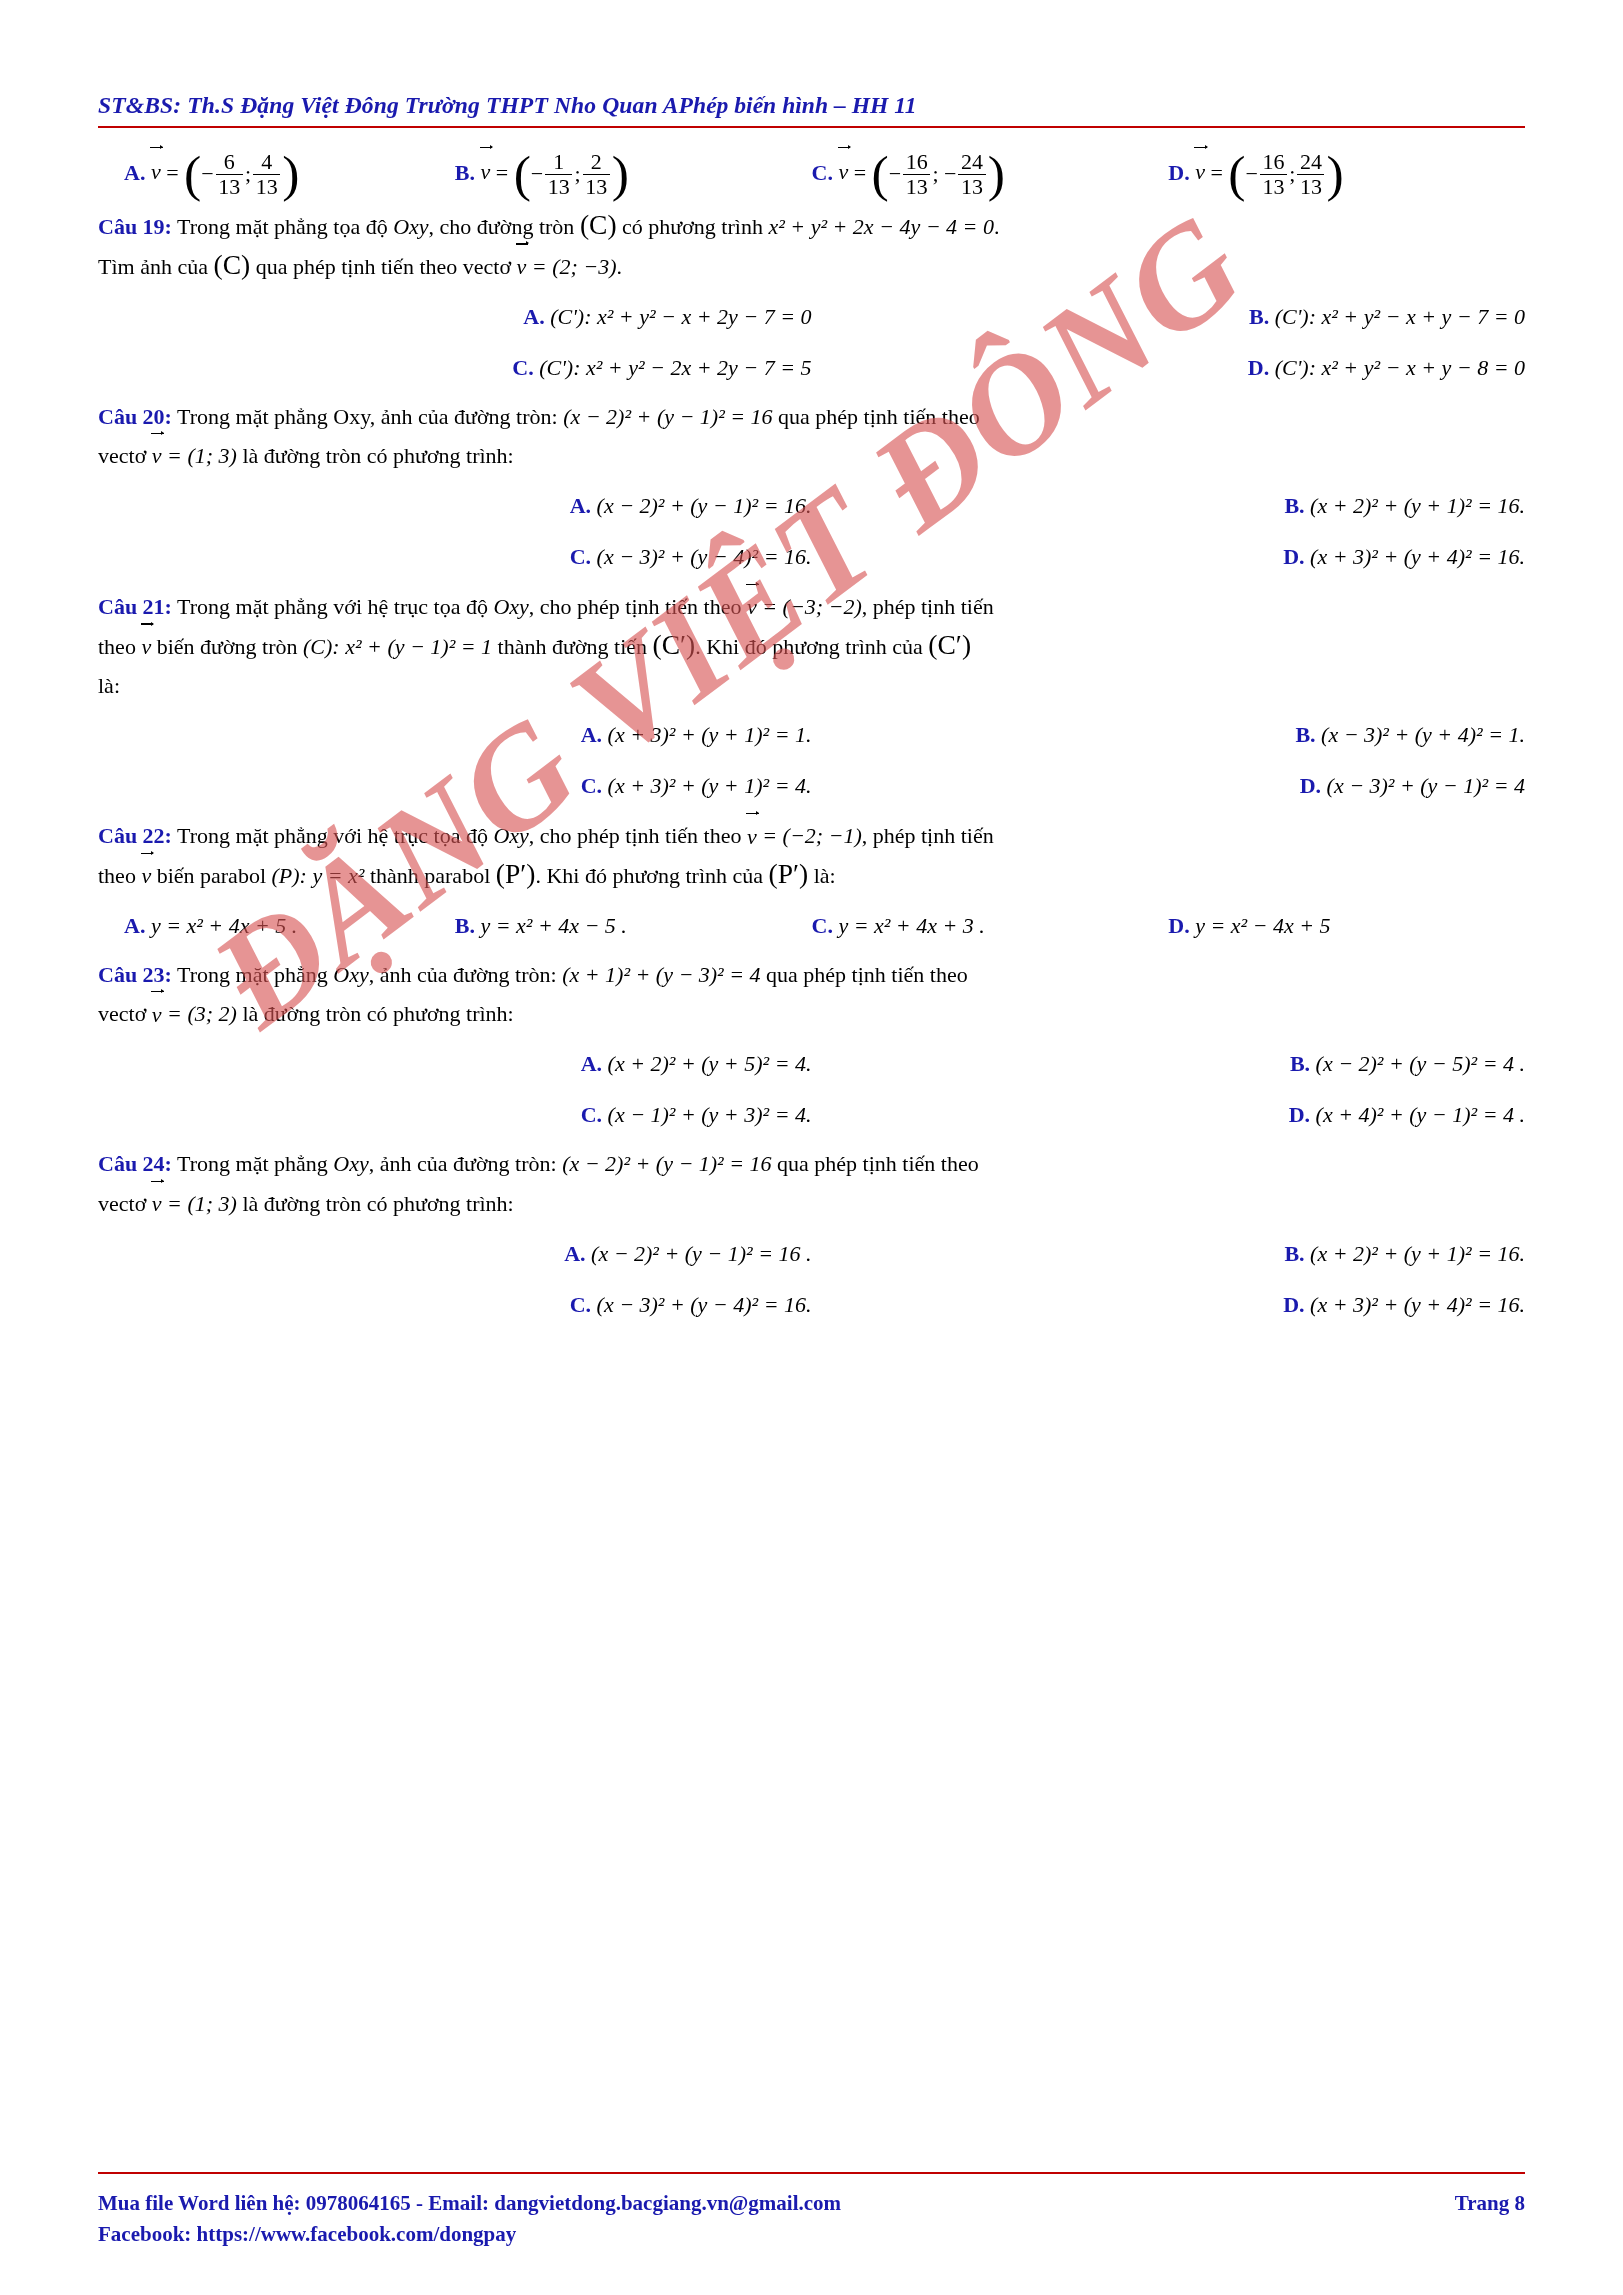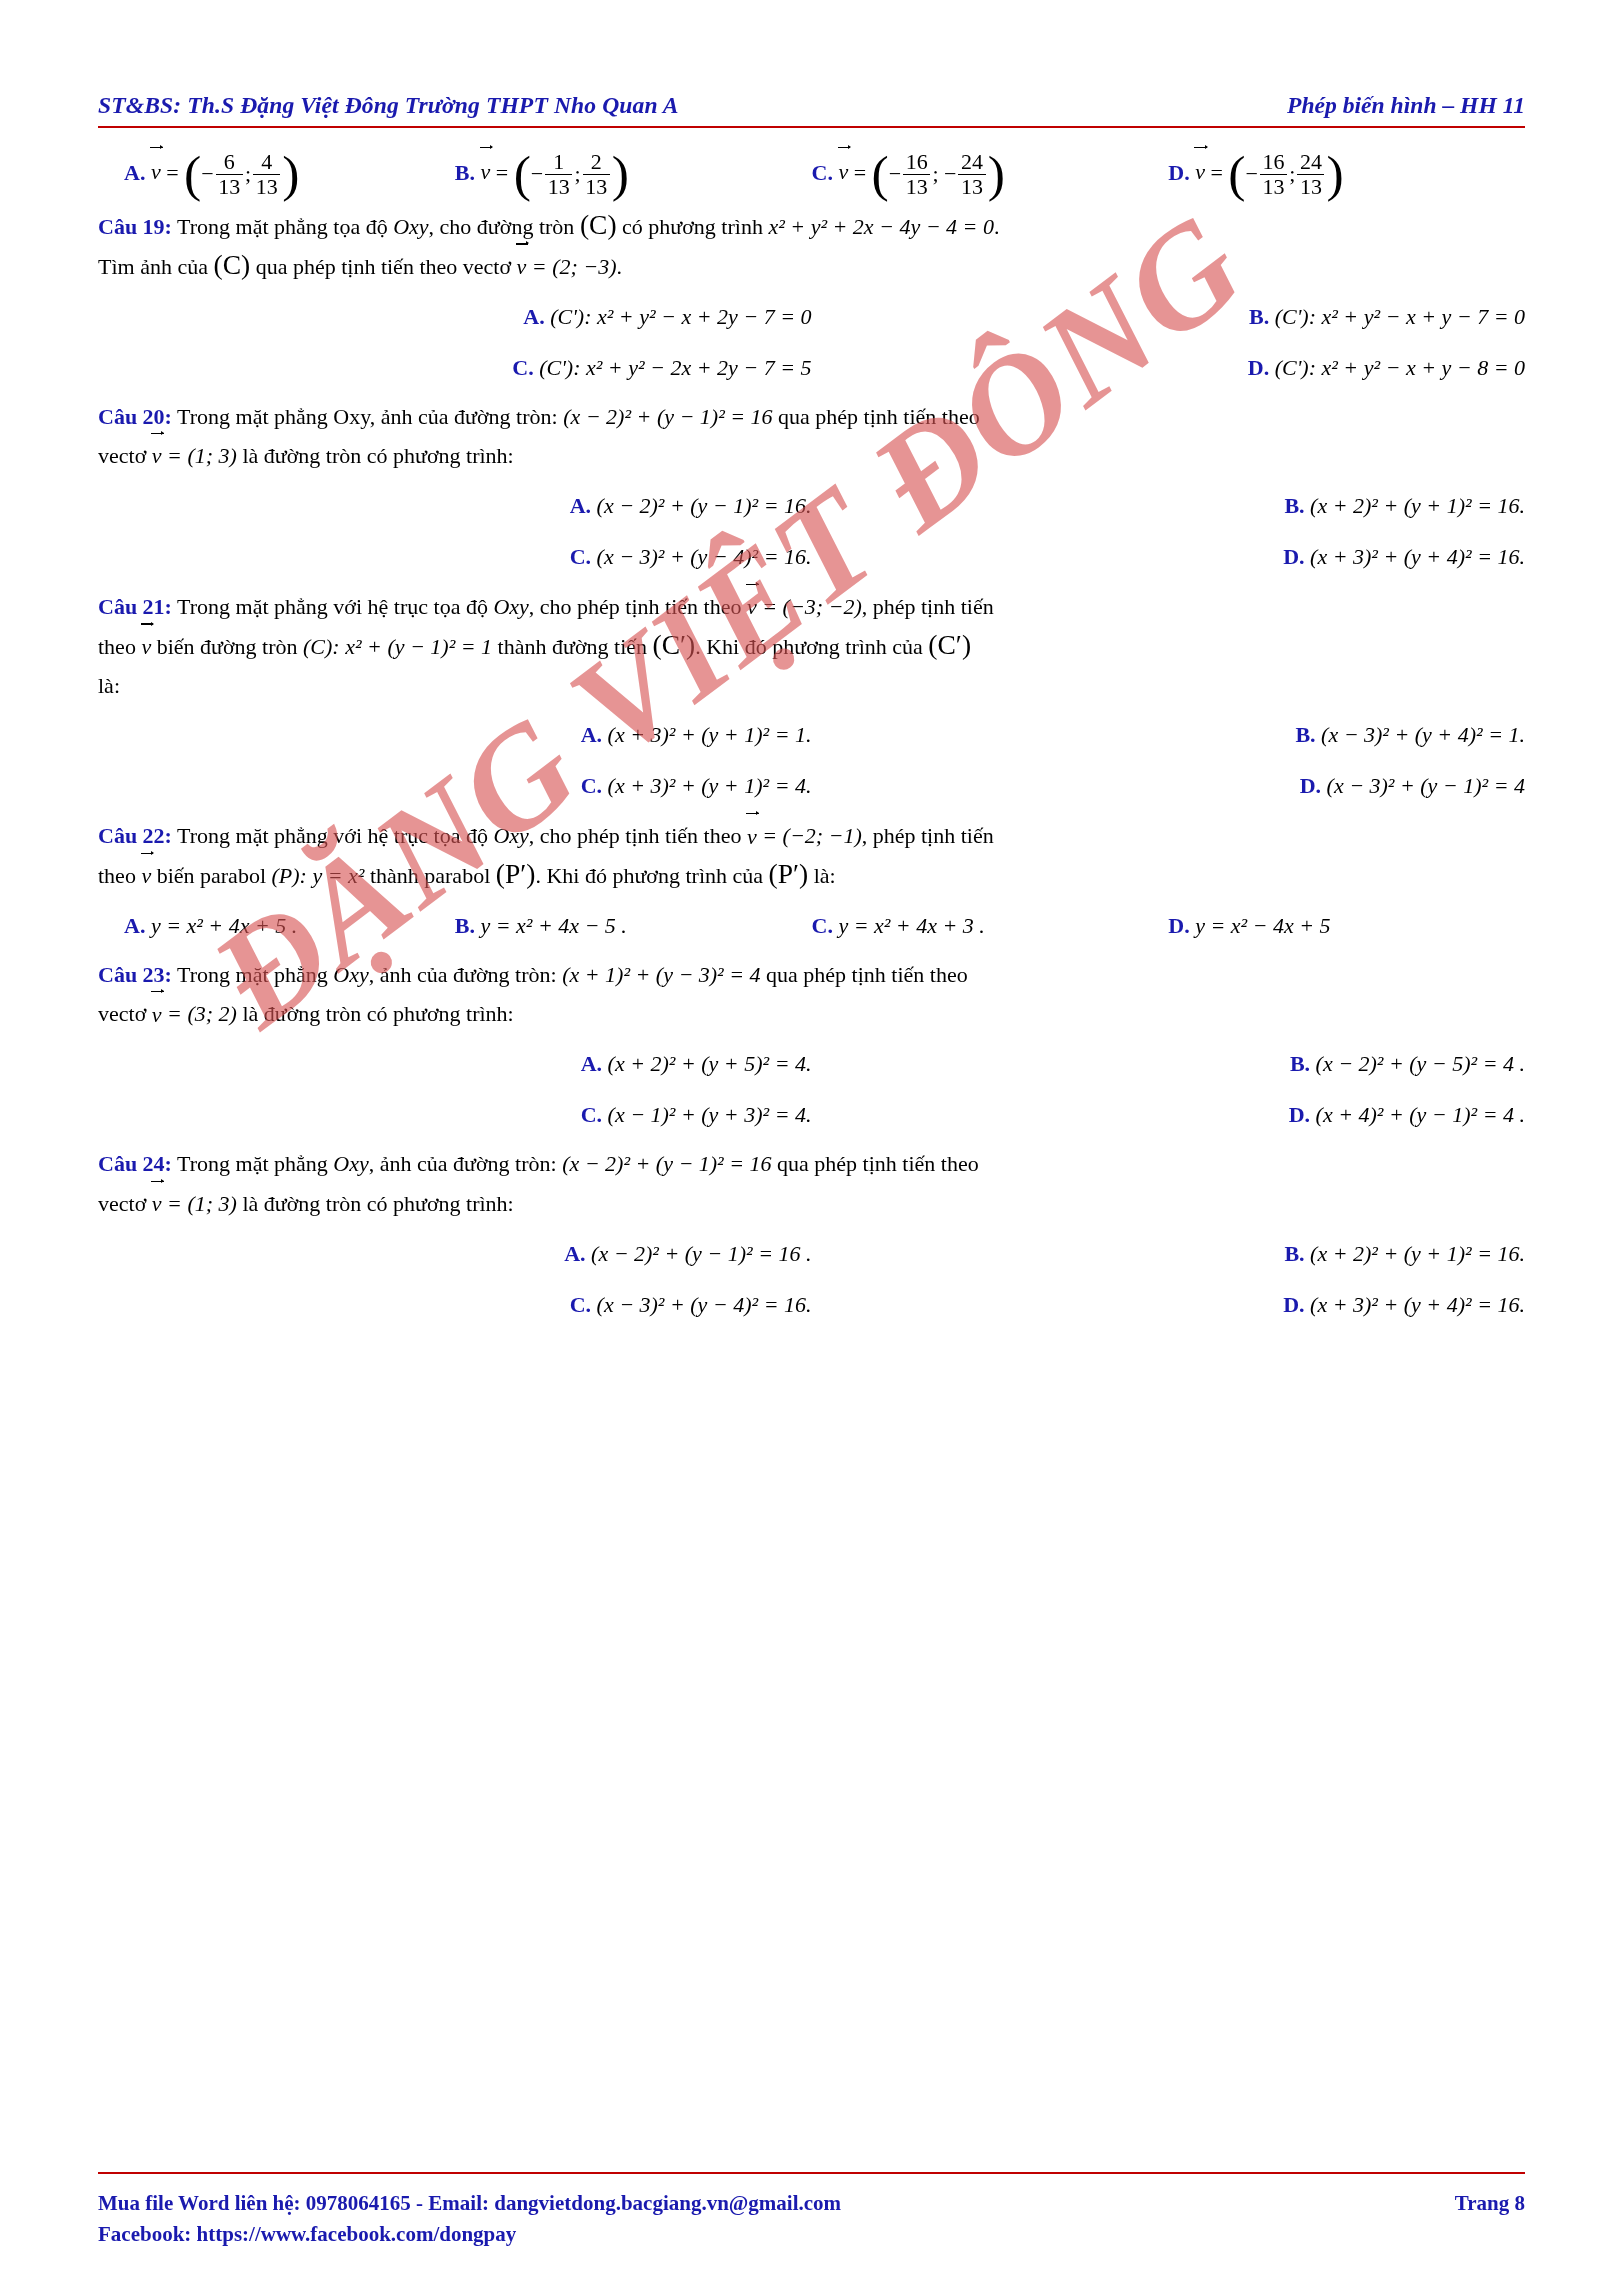--- a/index.html
+++ b/index.html
@@ -14,28 +14,26 @@
     width:1623px;
     min-height:2295px;
     box-sizing:border-box;
     padding:92px 98px 52px 98px;
     overflow:hidden;
   }
 
   
   .header {
     display:flex;
-    justify-content:space-between;
     align-items:flex-end;
     font-weight:bold;
     font-style:italic;
     font-size:23.6px;
     color:#1a1aae;
     padding-bottom:6.5px;
-    gap:48px;
   }
   .header .left { letter-spacing:0.1px; }
   .header .right { color:#1a1aae; }
   .rule-top {
     border-bottom:2.6px solid #c00000;
     margin-bottom:22px;
   }
   .rule-bottom {
     border-top:2.6px solid #c00000;
     margin-top:13px;

